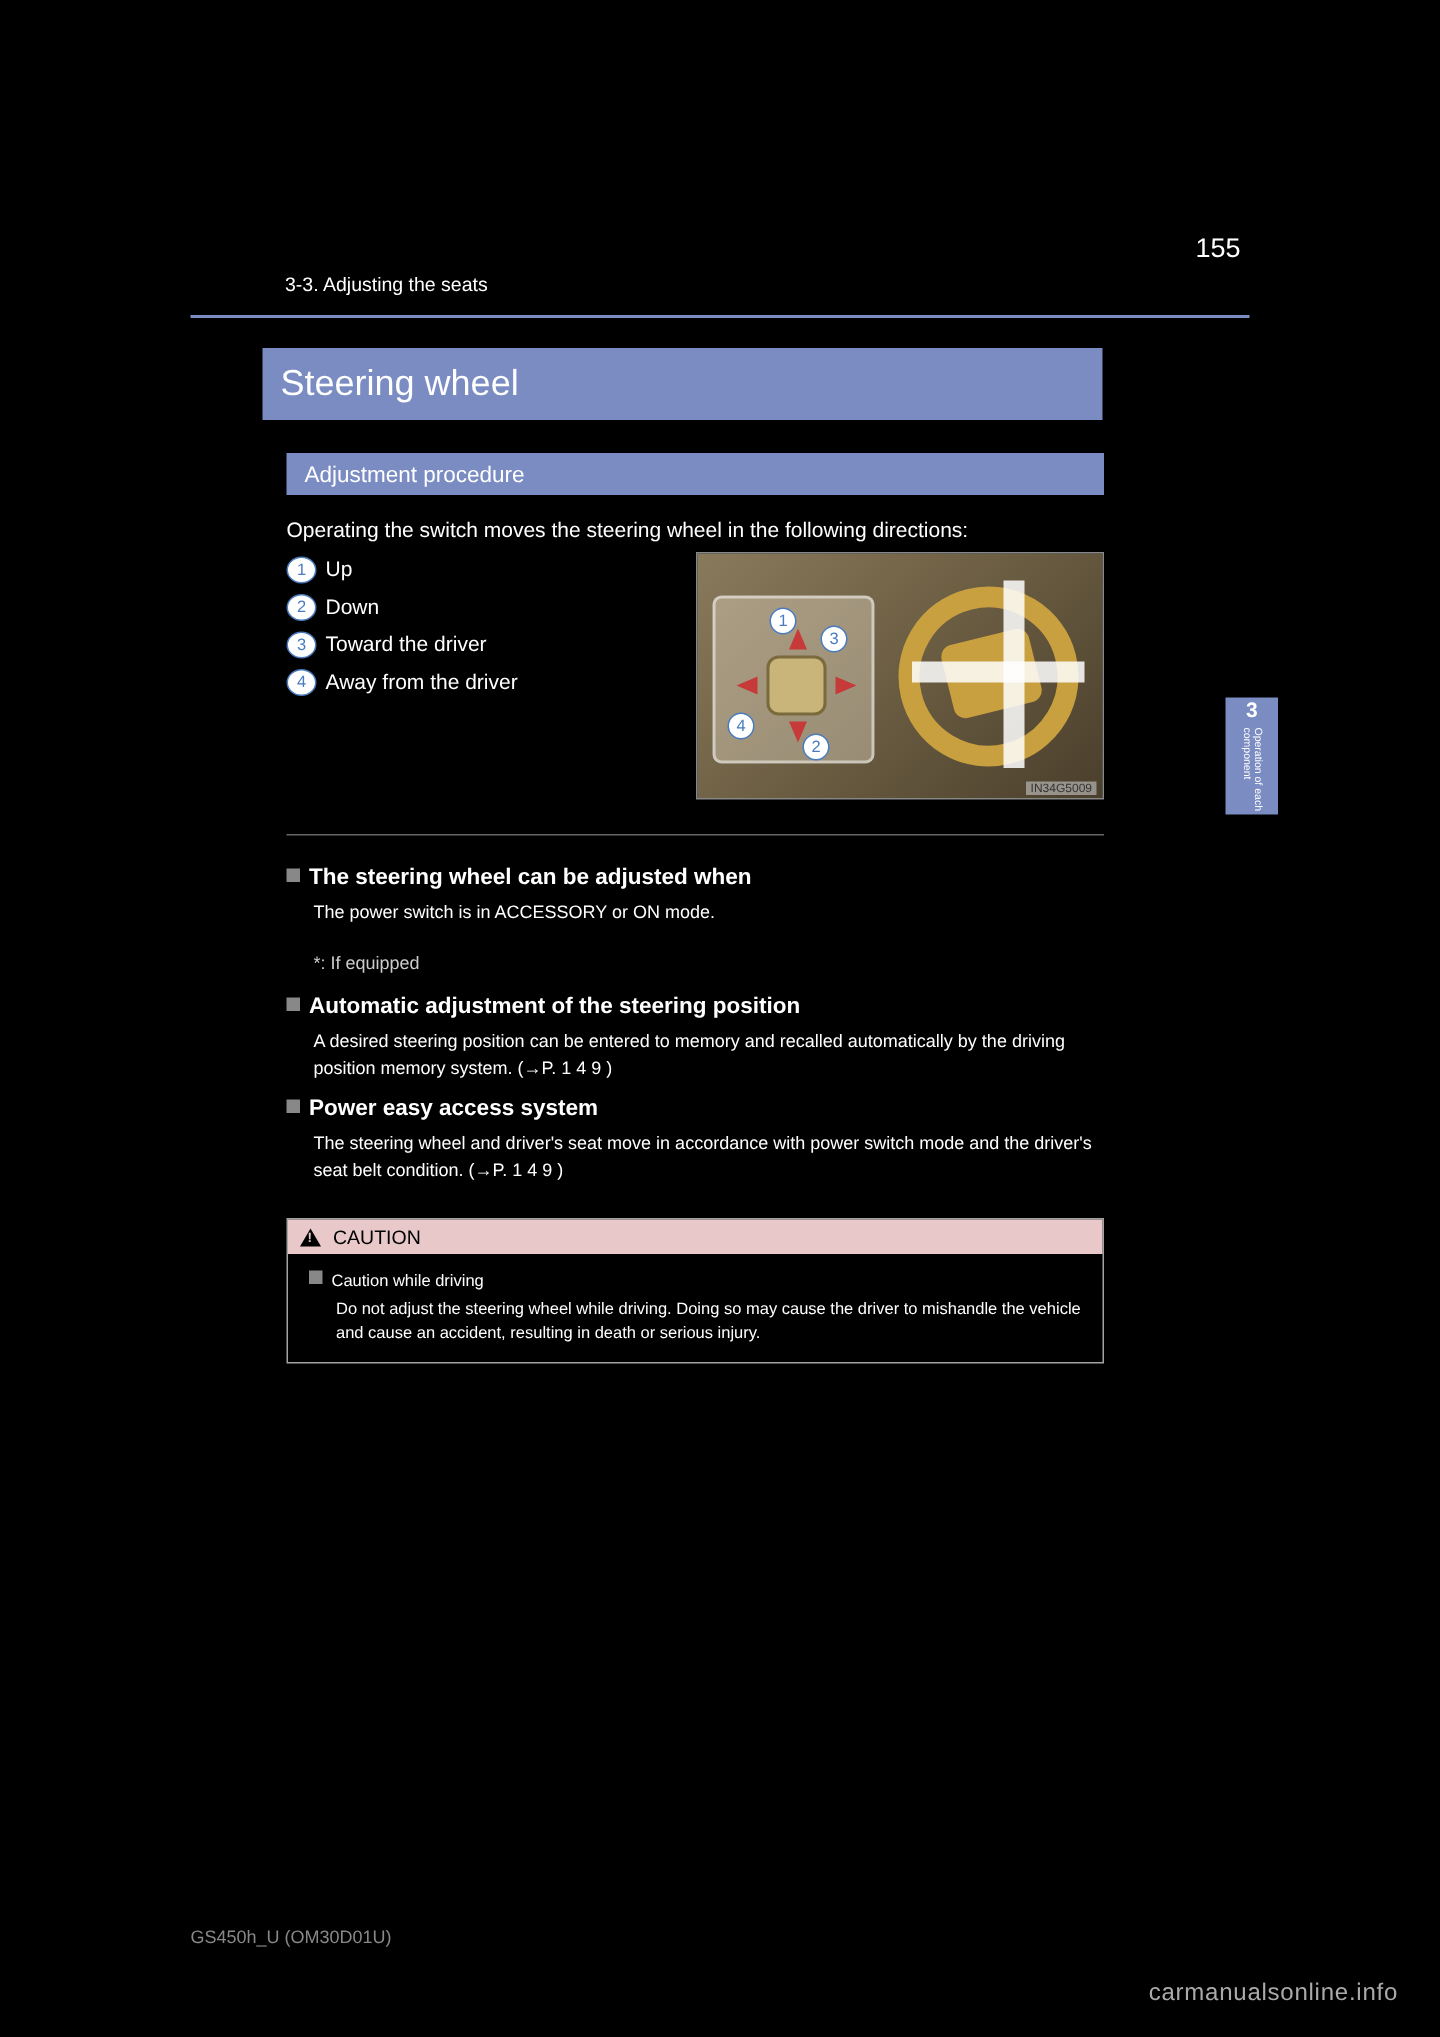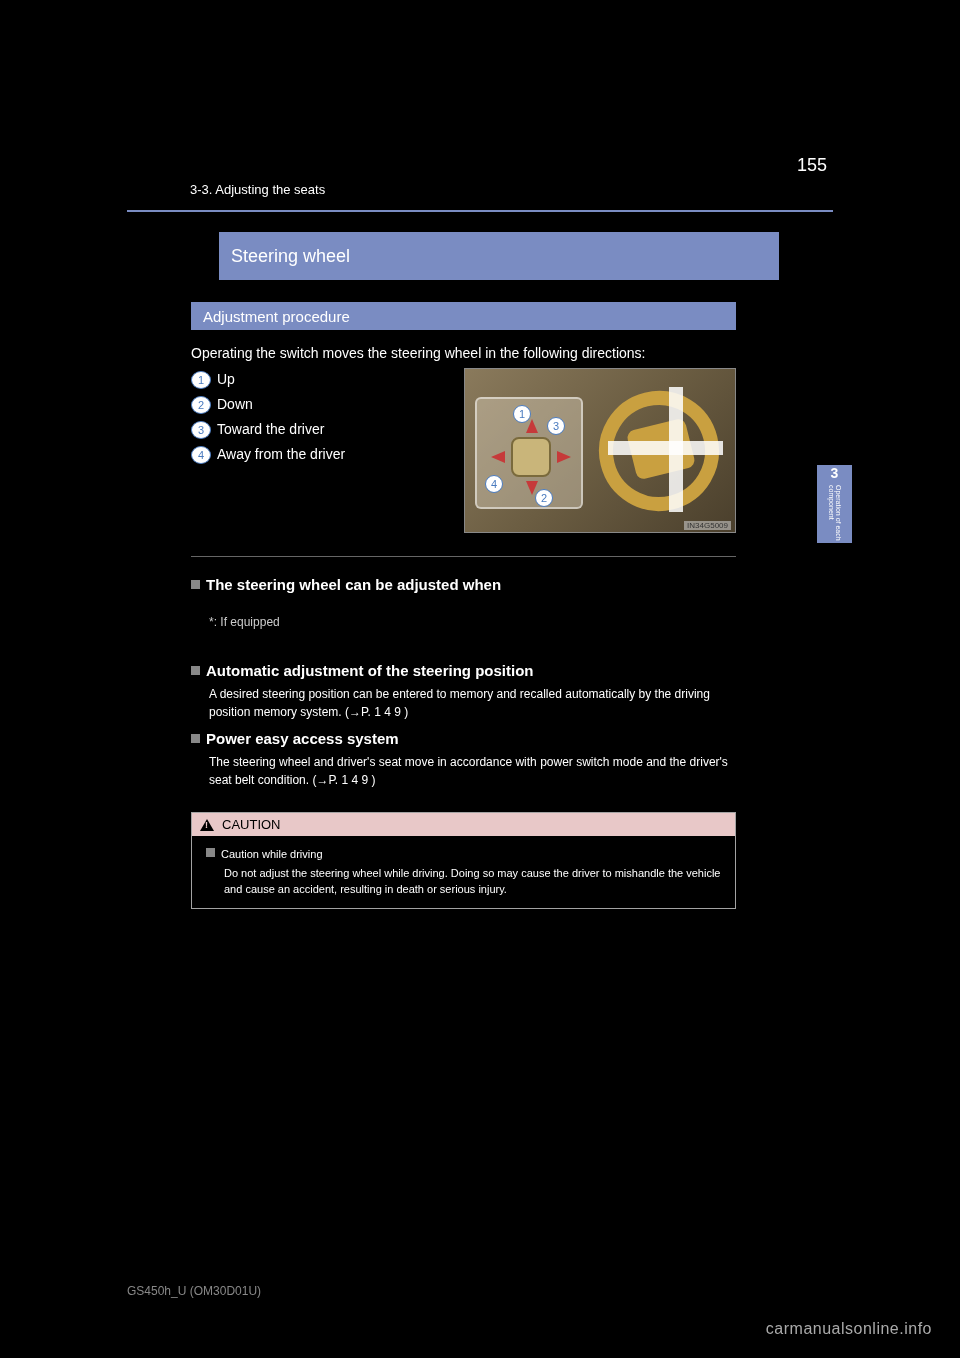--- a/index.html
+++ b/index.html
@@ -55,25 +55,24 @@
     margin-top: 4px;
   }
   .title-bar {
     position: absolute;
     left: 175px;
     top: 232px;
     width: 560px;
     height: 48px;
     background: #7a8cc2;
     color: #fff;
-    font-size: 18px;
+    font-size: 24px;
     display: flex;
     align-items: center;
     padding-left: 12px;
-    margin-left: 44px;
   }
   .sub-bar {
     position: absolute;
     left: 191px;
     top: 302px;
     width: 545px;
     height: 28px;
     background: #7a8cc2;
     color: #fff;
     font-size: 15px;
@@ -350,20 +349,21 @@
   <div class="wheel-center"></div>
   <div class="big-arrow ba-v"></div>
   <div class="big-arrow ba-h"></div>
   <div class="diagram-label">IN34G5009</div>
 </div>
 
 <div class="divider"></div>
 
 <div class="note-block" style="top:574px">
   <div class="note-title"><span class="sq"></span><span>The steering wheel can be adjusted when</span></div>
+  <div class="note-body">The power switch is in ACCESSORY or ON mode.</div>
   <div style="padding-left:18px;font-size:12px;color:#ccc;margin-top:16px">*: If equipped</div>
 </div>
 
 <div class="note-block" style="top:660px">
   <div class="note-title"><span class="sq"></span><span>Automatic adjustment of the steering position</span></div>
   <div class="note-body">A desired steering position can be entered to memory and recalled automatically by the driving position memory system. (→P. 1 4 9 )</div>
 </div>
 
 <div class="note-block" style="top:728px">
   <div class="note-title"><span class="sq"></span><span>Power easy access system</span></div>

